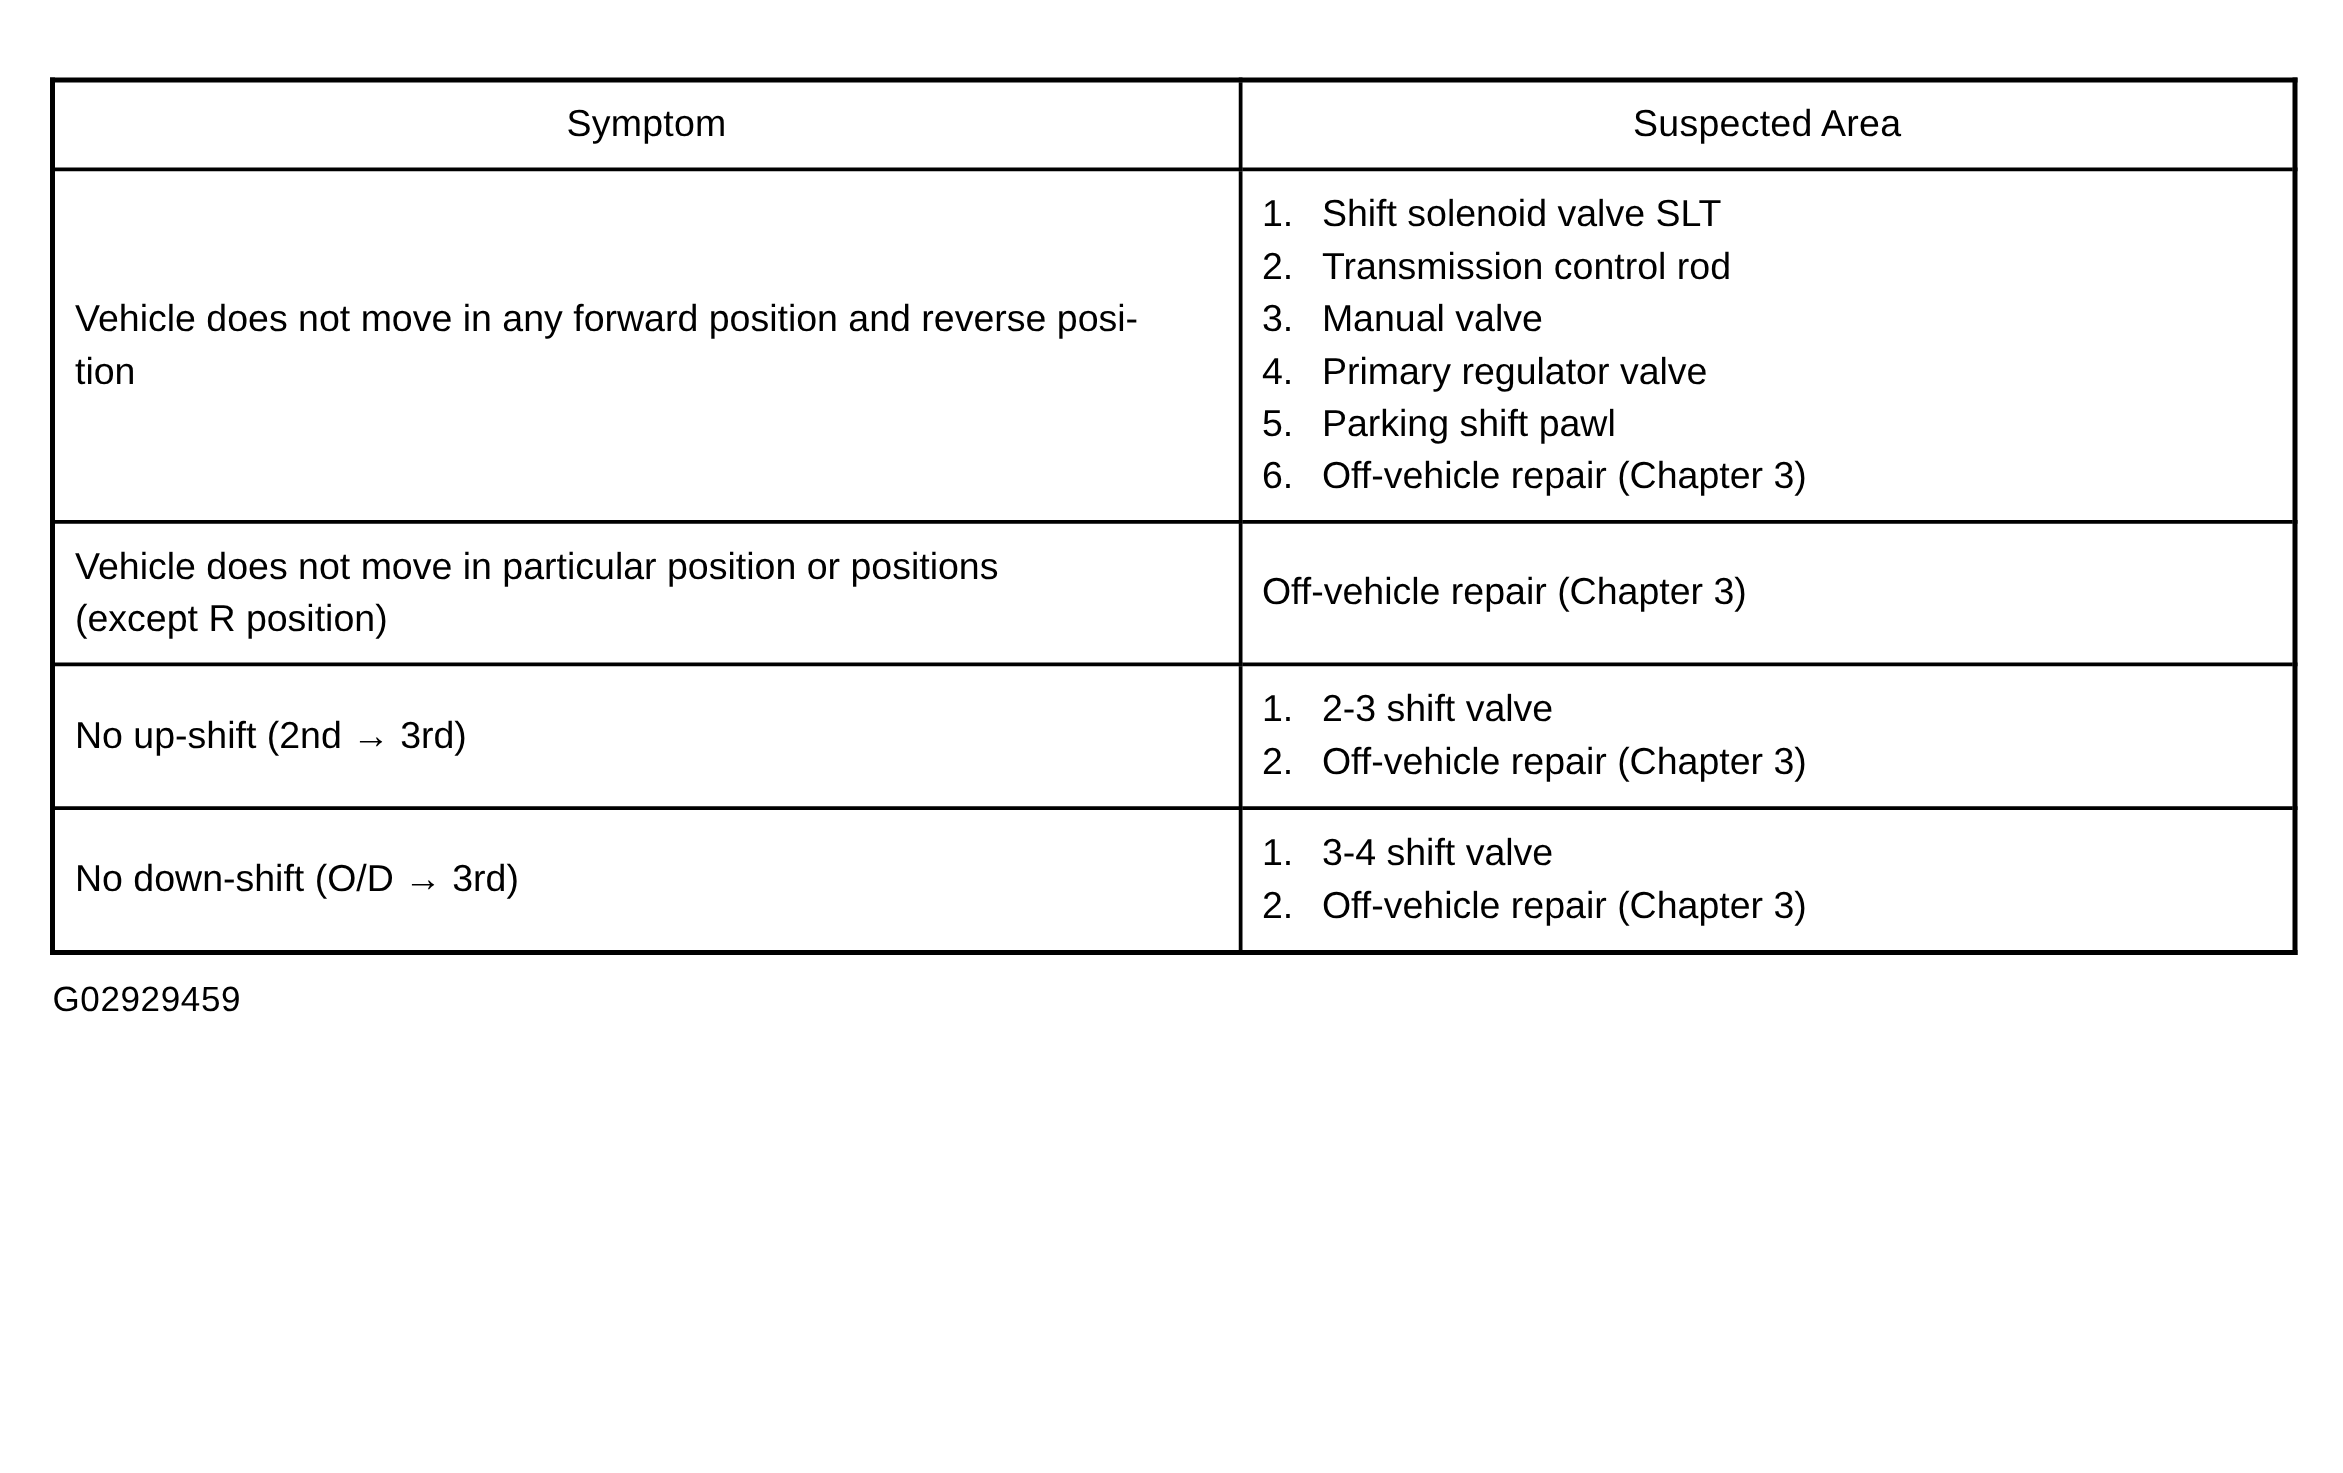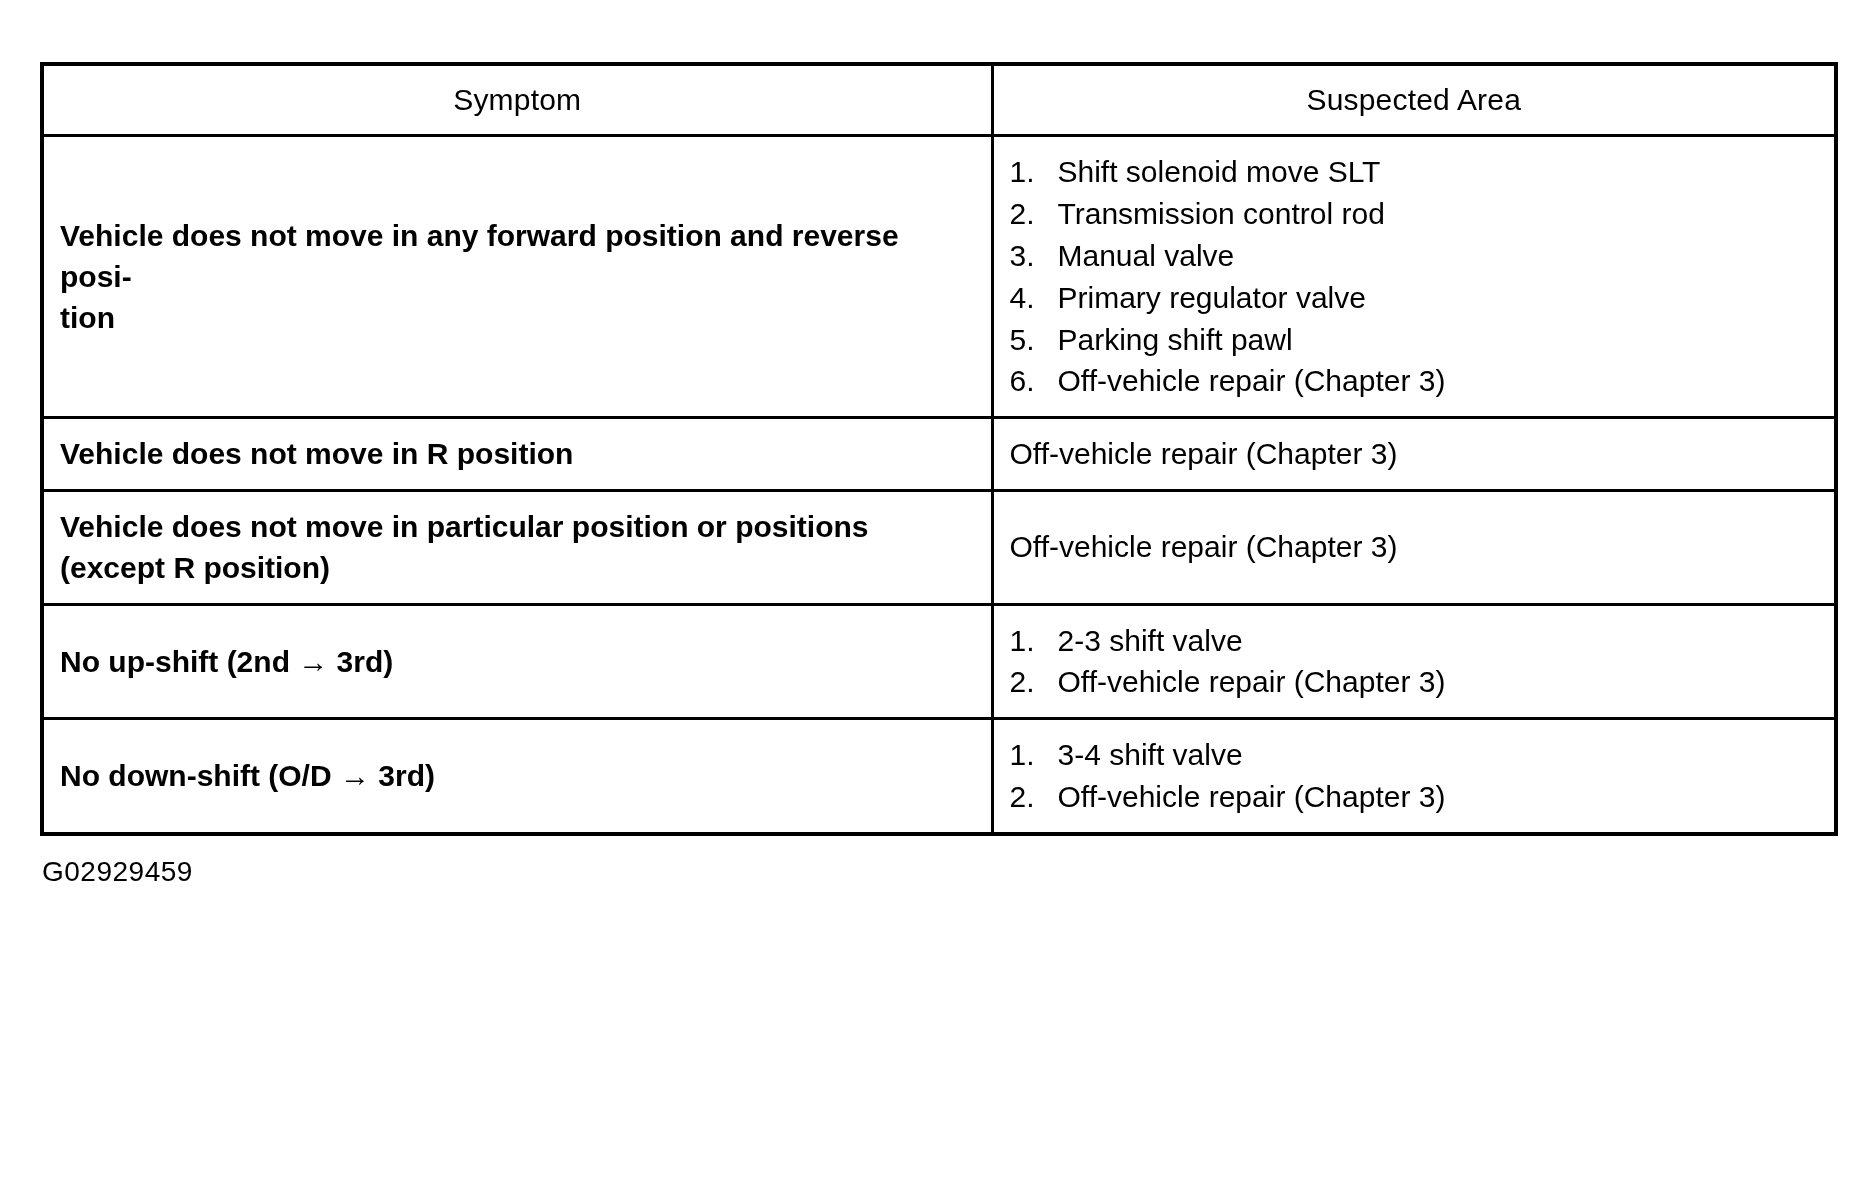--- a/index.html
+++ b/index.html
@@ -47,21 +47,20 @@
     letter-spacing: 0.2px;
   }
   .cell-pad {
     padding: 14px 16px;
     font-size: 30px;
     line-height: 1.38;
   }
   .sym-text {
     display: block;
     max-width: 880px;
-    font-weight: bold;
   }
   .sym-text .ln { display: block; }
 
   ol.area-list {
     margin: 0;
     padding: 0;
     list-style: none;
   }
   ol.area-list li {
     display: flex;
@@ -123,21 +122,21 @@
                 <span class="ln">Vehicle does not move in any forward position and reverse posi-</span>
                 <span class="ln">tion</span>
               </span>
             </div>
           </td>
           <td class="area">
             <div class="cell-pad">
               <ol class="area-list">
                 <li>
                   <span class="num">1.</span>
-                  <span class="txt">Shift solenoid move SLT</span>
+                  <span class="txt">Shift solenoid valve SLT</span>
                 </li>
                 <li>
                   <span class="num">2.</span>
                   <span class="txt">Transmission control rod</span>
                 </li>
                 <li>
                   <span class="num">3.</span>
                   <span class="txt">Manual valve</span>
                 </li>
                 <li>
@@ -149,34 +148,20 @@
                   <span class="txt">Parking shift pawl</span>
                 </li>
                 <li>
                   <span class="num">6.</span>
                   <span class="txt">Off-vehicle repair (Chapter 3)</span>
                 </li>
               </ol>
             </div>
           </td>
         </tr>
-        <tr class="r-rpos">
-          <td class="sym">
-            <div class="cell-pad">
-              <span class="sym-text">
-                <span class="ln">Vehicle does not move in R position</span>
-              </span>
-            </div>
-          </td>
-          <td class="area">
-            <div class="cell-pad">
-              <div class="area-plain">Off-vehicle repair (Chapter 3)</div>
-            </div>
-          </td>
-        </tr>
         <tr class="r-part">
           <td class="sym">
             <div class="cell-pad">
               <span class="sym-text">
                 <span class="ln">Vehicle does not move in particular position or positions</span>
                 <span class="ln">(except R position)</span>
               </span>
             </div>
           </td>
           <td class="area">

